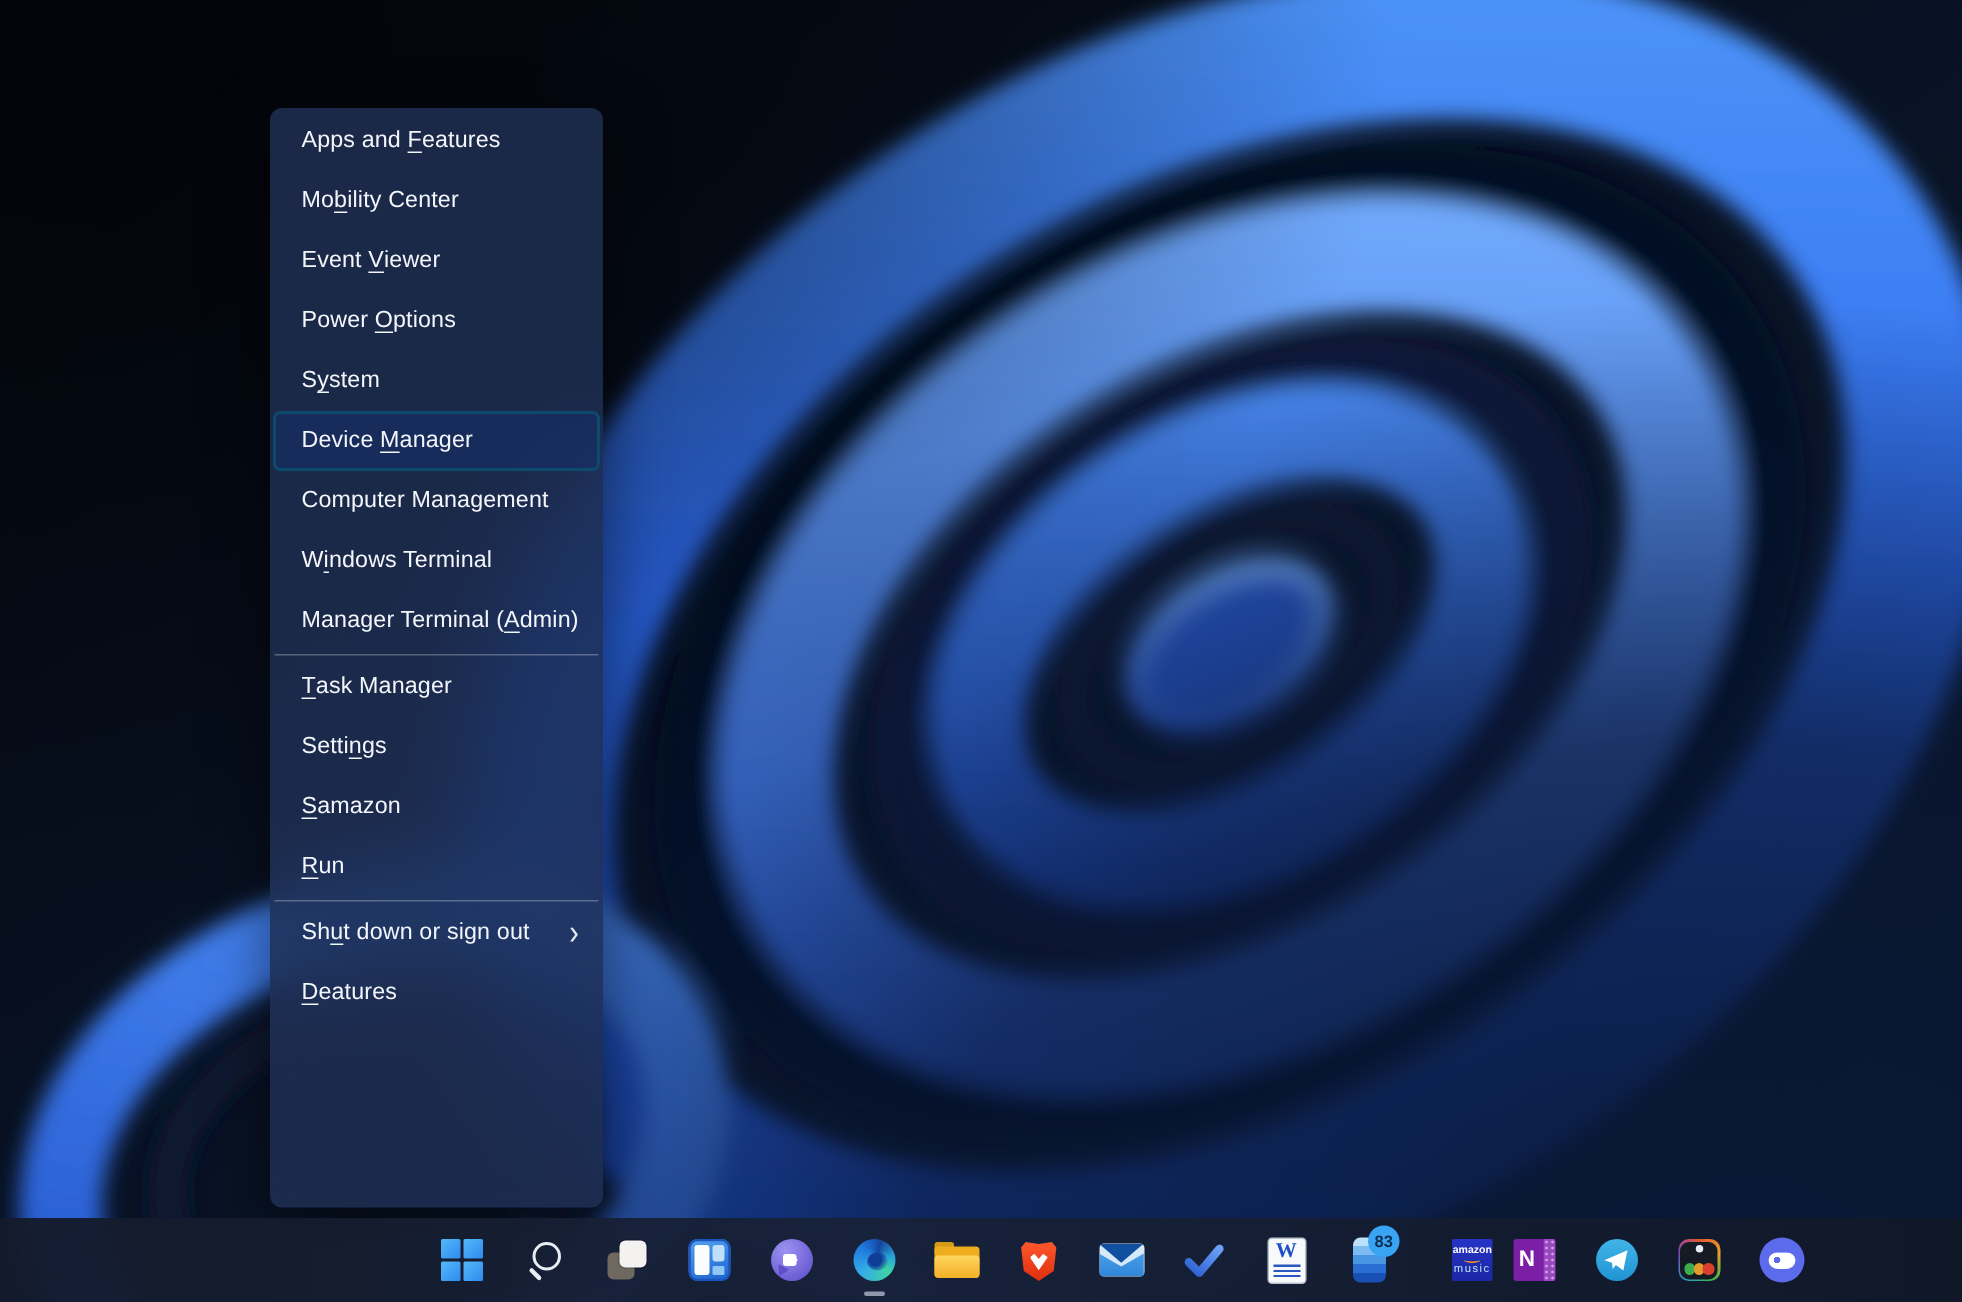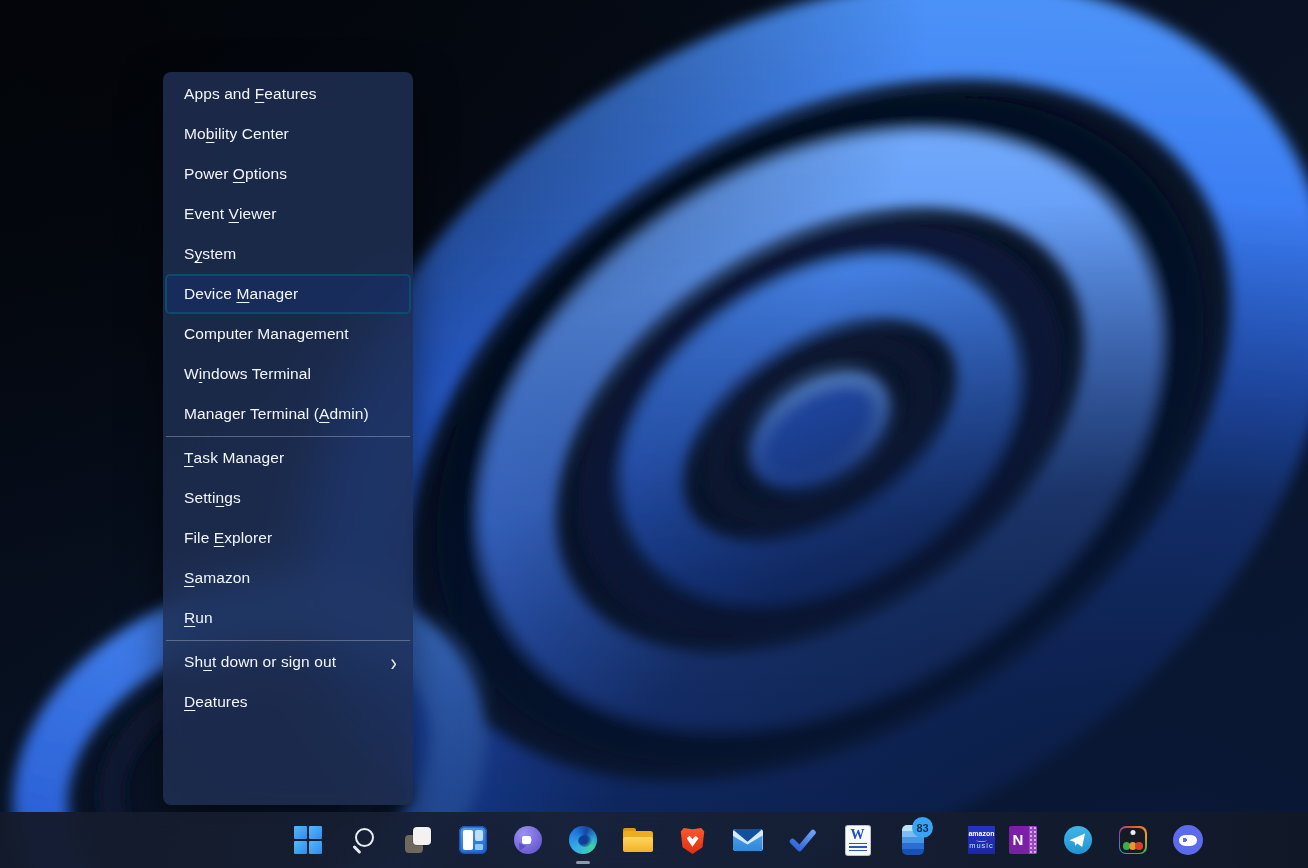--- a/index.html
+++ b/index.html
@@ -4,21 +4,21 @@
 <style>
   html,body{margin:0;padding:0;width:1308px;height:868px;overflow:hidden;}
   body{font-family:"Liberation Sans","DejaVu Sans",sans-serif;background:#060c18;position:relative;}
   .stage{position:absolute;inset:0;}
 
   
   .wallpaper{position:absolute;inset:0;display:block;}
 
   
   .winx{
-    position:absolute;left:163px;top:72px;width:250px;height:733px;
+    position:absolute;left:180px;top:72px;width:222px;height:733px;
     box-sizing:border-box;padding:2px 0 3px;
     background:rgba(32,46,82,0.86);
     backdrop-filter:blur(28px) saturate(135%);
     -webkit-backdrop-filter:blur(28px) saturate(135%);
     border-radius:8px;overflow:hidden;
     box-shadow:0 16px 42px rgba(0,0,0,0.5);
   }
   .menu-item{
     height:40px;box-sizing:border-box;display:flex;align-items:center;
     padding:0 14px 0 19px;margin:0 2px;border-radius:5px;
@@ -177,31 +177,30 @@
         <ellipse cx="230" cy="780" rx="142" ry="98" fill="none" stroke="#0a1736" stroke-width="26" opacity="0.8"></ellipse>
       </g>
     </g>
     <rect width="1308" height="868" fill="url(#shadeBR)"></rect>
     <rect width="1308" height="868" fill="url(#shadeTL)"></rect>
   </svg>
 
   <div class="winx">
       <div class="menu-item"><span>Apps and </span><span class="mn">F</span><span>eatures</span></div>
       <div class="menu-item"><span>Mo</span><span class="mn">b</span><span>ility Center</span></div>
+      <div class="menu-item"><span>Event </span><span class="mn">V</span><span>iewer</span></div>
       <div class="menu-item"><span>Power </span><span class="mn">O</span><span>ptions</span></div>
-      <div class="menu-item"><span>Event </span><span class="mn">V</span><span>iewer</span></div>
       <div class="menu-item"><span>S</span><span class="mn">y</span><span>stem</span></div>
       <div class="menu-item focused"><span>Device </span><span class="mn">M</span><span>anager</span></div>
       <div class="menu-item"><span>Computer Management</span></div>
       <div class="menu-item"><span>W</span><span class="mn">i</span><span>ndows Terminal</span></div>
       <div class="menu-item"><span>Manager Terminal (</span><span class="mn">A</span><span>dmin)</span></div>
       <div class="menu-sep"></div>
       <div class="menu-item"><span class="mn">T</span><span>ask Manager</span></div>
       <div class="menu-item"><span>Setti</span><span class="mn">n</span><span>gs</span></div>
-      <div class="menu-item"><span>File </span><span class="mn">E</span><span>xplorer</span></div>
       <div class="menu-item"><span class="mn">S</span><span>amazon</span></div>
       <div class="menu-item"><span class="mn">R</span><span>un</span></div>
       <div class="menu-sep"></div>
       <div class="menu-item"><span>Sh</span><span class="mn">u</span><span>t down or sign out</span><span class="chevron">›</span></div>
       <div class="menu-item"><span class="mn">D</span><span>eatures</span></div>
     </div>
 
   <div class="taskbar">
     <div class="task-icons">
 

